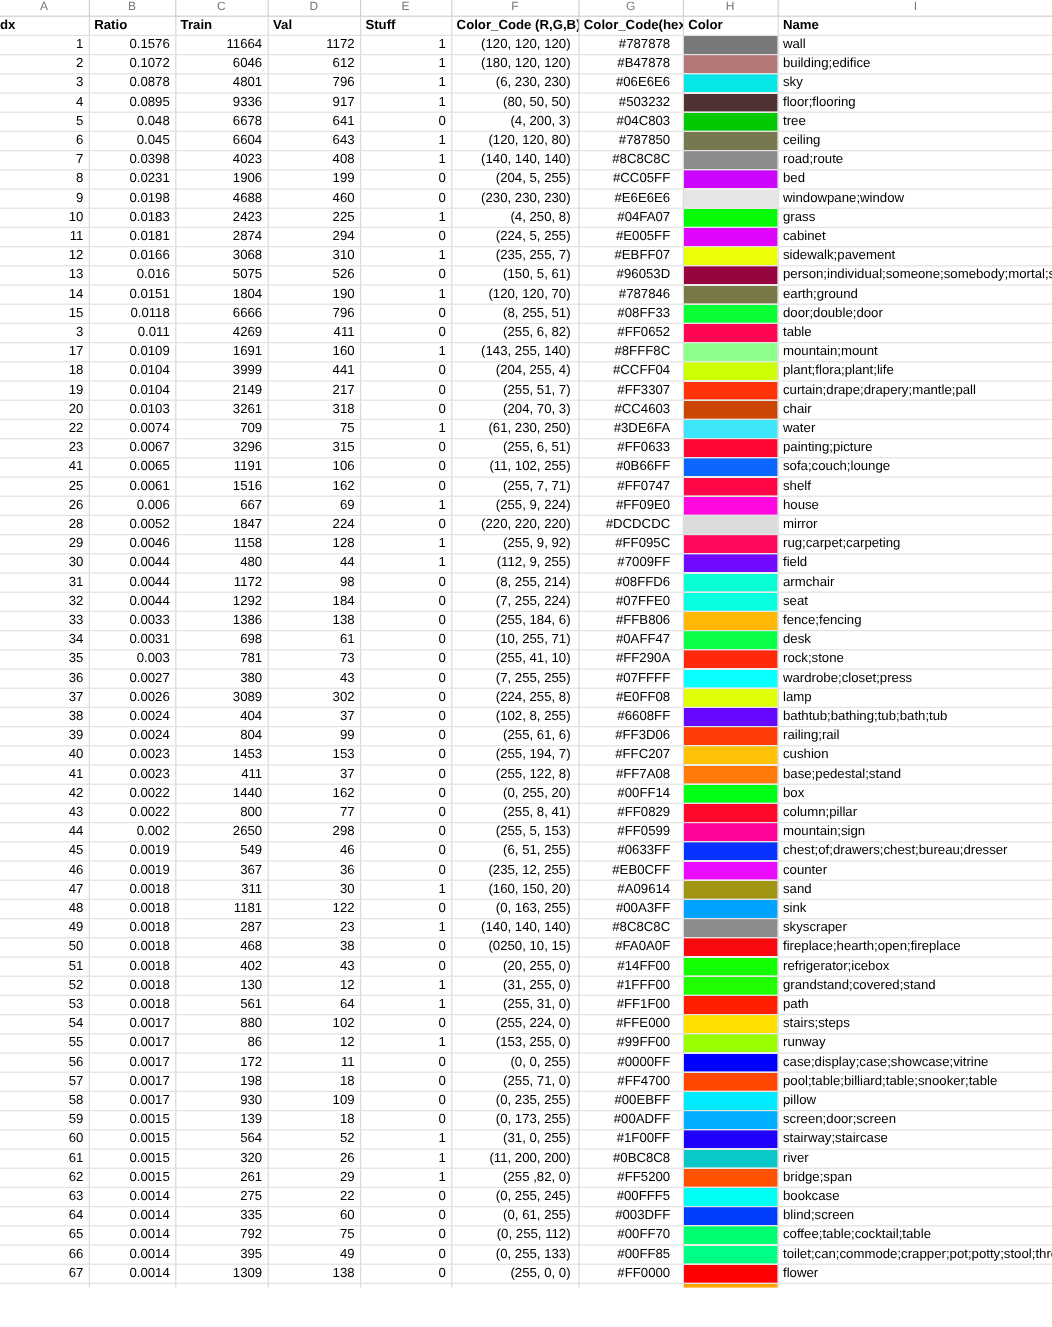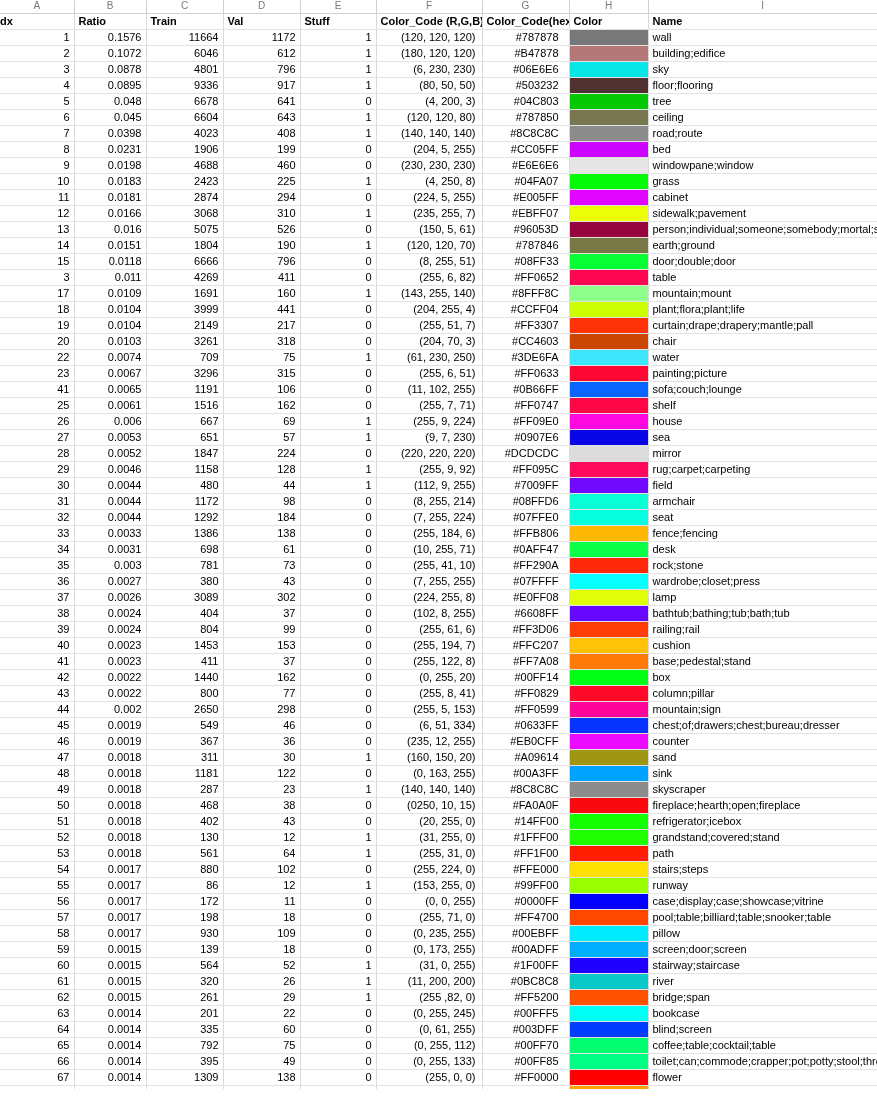--- a/index.html
+++ b/index.html
@@ -353,31 +353,20 @@
         <td class="num">0.006</td>
         <td class="num">667</td>
         <td class="num">69</td>
         <td class="num">1</td>
         <td class="rgb">(255, 9, 224)</td>
         <td class="hex">#FF09E0</td>
         <td class="swatch" style="background: rgb(255, 9, 224);"></td>
         <td class="name">house</td>
       </tr>
       <tr class="row">
-        <td class="num">27</td>
-        <td class="num">0.0053</td>
-        <td class="num">651</td>
-        <td class="num">57</td>
-        <td class="num">1</td>
-        <td class="rgb">(9, 7, 230)</td>
-        <td class="hex">#0907E6</td>
-        <td class="swatch" style="background: rgb(9, 7, 230);"></td>
-        <td class="name">sea</td>
-      </tr>
-      <tr class="row">
         <td class="num">28</td>
         <td class="num">0.0052</td>
         <td class="num">1847</td>
         <td class="num">224</td>
         <td class="num">0</td>
         <td class="rgb">(220, 220, 220)</td>
         <td class="hex">#DCDCDC</td>
         <td class="swatch" style="background: rgb(220, 220, 220);"></td>
         <td class="name">mirror</td>
       </tr>
@@ -556,21 +545,21 @@
         <td class="hex">#FF0599</td>
         <td class="swatch" style="background: rgb(255, 5, 153);"></td>
         <td class="name">mountain;sign</td>
       </tr>
       <tr class="row">
         <td class="num">45</td>
         <td class="num">0.0019</td>
         <td class="num">549</td>
         <td class="num">46</td>
         <td class="num">0</td>
-        <td class="rgb">(6, 51, 334)</td>
+        <td class="rgb">(6, 51, 255)</td>
         <td class="hex">#0633FF</td>
         <td class="swatch" style="background: rgb(6, 51, 255);"></td>
         <td class="name">chest;of;drawers;chest;bureau;dresser</td>
       </tr>
       <tr class="row">
         <td class="num">46</td>
         <td class="num">0.0019</td>
         <td class="num">367</td>
         <td class="num">36</td>
         <td class="num">0</td>
@@ -751,21 +740,21 @@
         <td class="num">29</td>
         <td class="num">1</td>
         <td class="rgb">(255 ,82, 0)</td>
         <td class="hex">#FF5200</td>
         <td class="swatch" style="background: rgb(255, 82, 0);"></td>
         <td class="name">bridge;span</td>
       </tr>
       <tr class="row">
         <td class="num">63</td>
         <td class="num">0.0014</td>
-        <td class="num">201</td>
+        <td class="num">275</td>
         <td class="num">22</td>
         <td class="num">0</td>
         <td class="rgb">(0, 255, 245)</td>
         <td class="hex">#00FFF5</td>
         <td class="swatch" style="background: rgb(0, 255, 245);"></td>
         <td class="name">bookcase</td>
       </tr>
       <tr class="row">
         <td class="num">64</td>
         <td class="num">0.0014</td>

